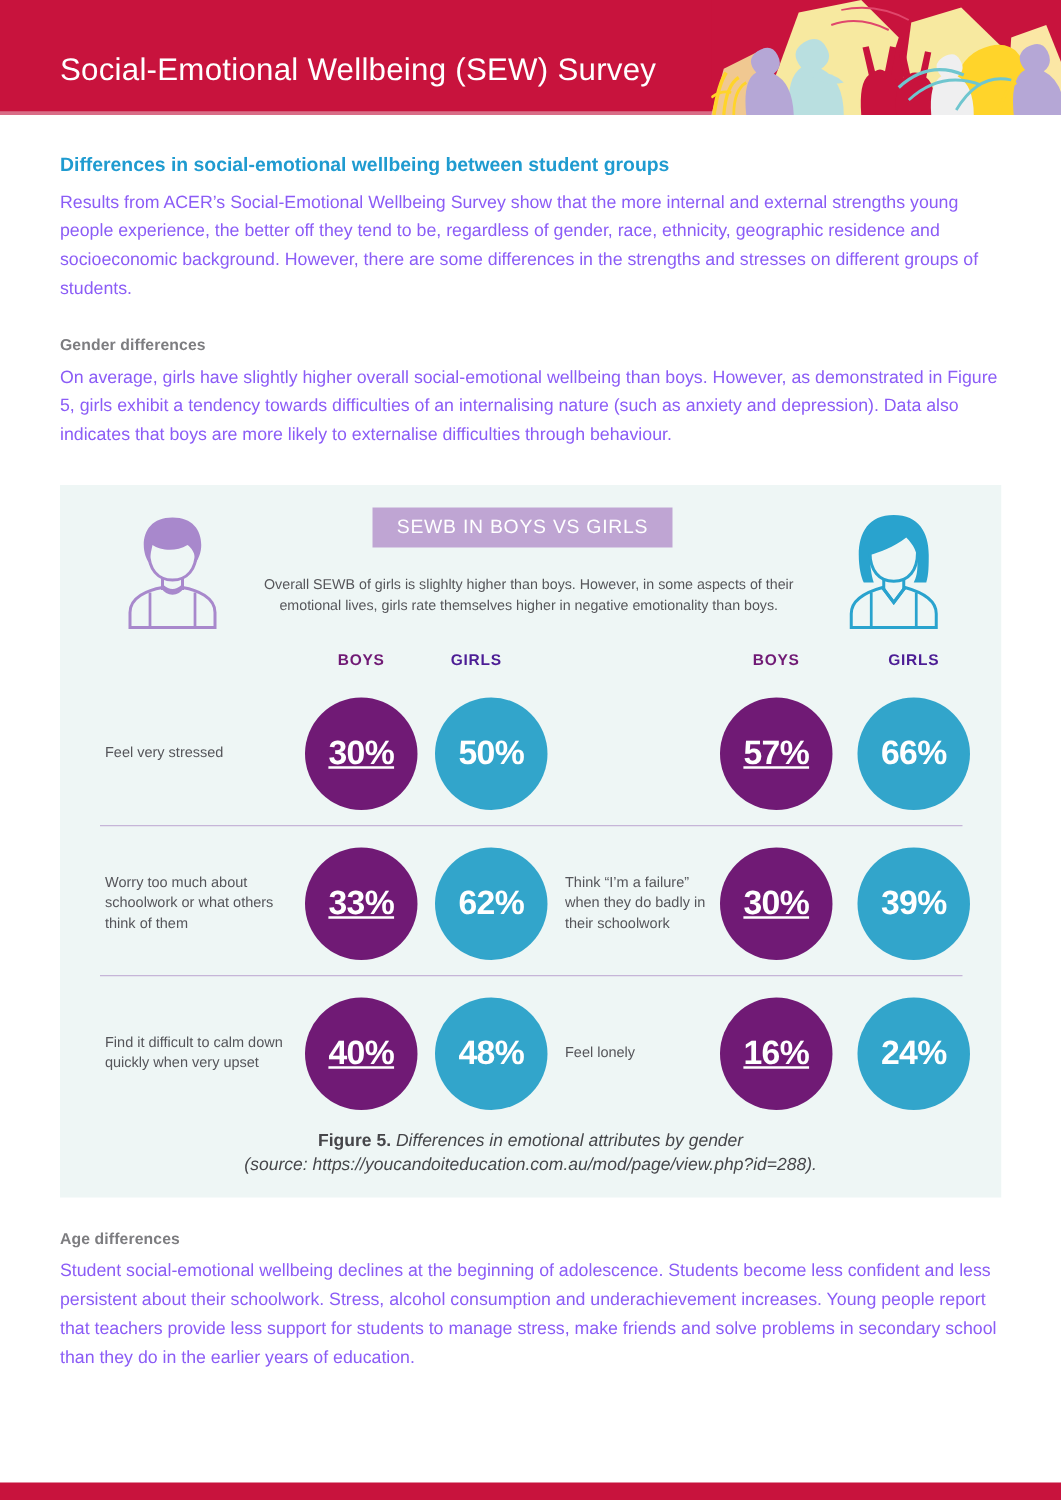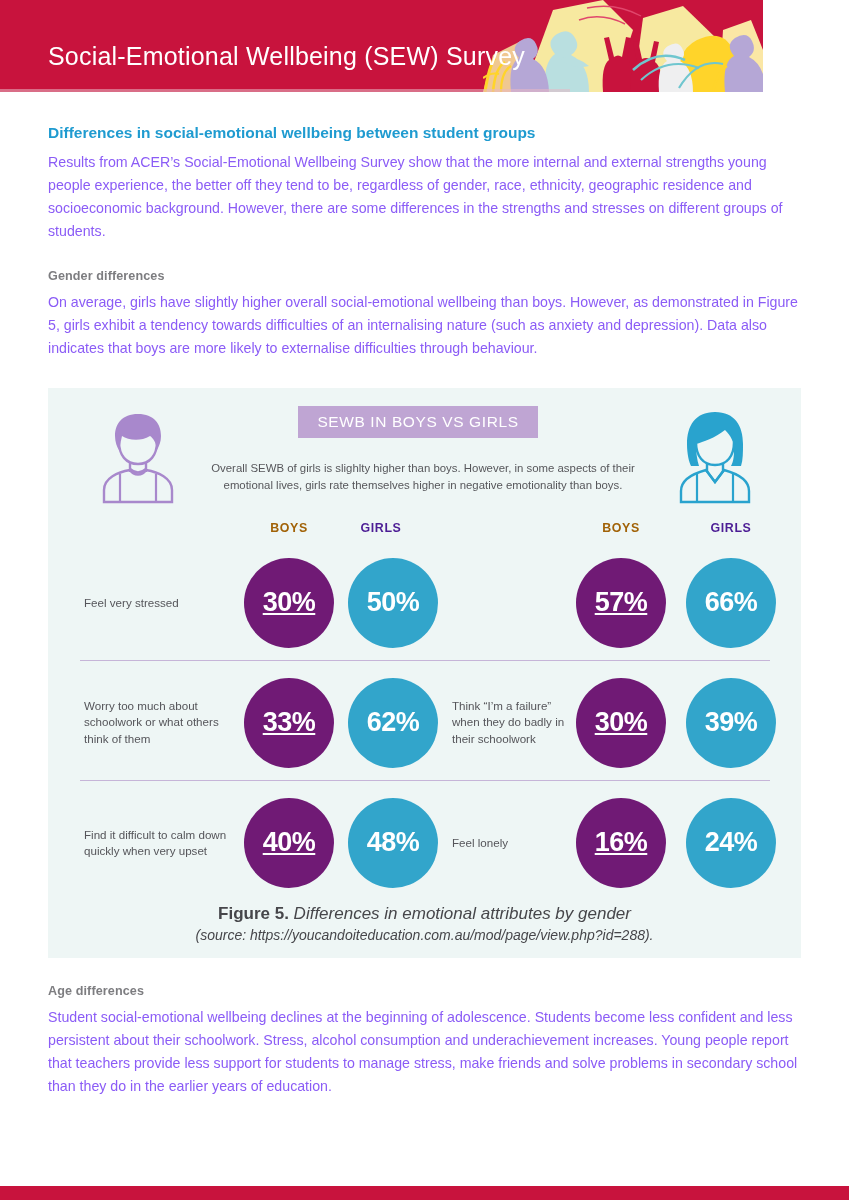--- a/index.html
+++ b/index.html
@@ -12,21 +12,21 @@
     background: #ffffff;
     font-family: "Liberation Sans", sans-serif;
     color: #4a4a4a;
     overflow: hidden;
     position: relative;
   }
 
   
   .header {
     position: relative;
-    width: 763px;
+    width: 849px;
     height: 92px;
     background: #c8133d;
     overflow: hidden;
   }
   .header-title {
     position: absolute;
     left: 48px;
     top: 44px;
     color: #ffffff;
     font-size: 25px;
@@ -127,21 +127,21 @@
   }
 
   
   .col-head {
     position: absolute;
     top: 133px;
     font-size: 12.4px;
     font-weight: bold;
     letter-spacing: 0.6px;
   }
-  .col-head.boys { color: #a16207; }
+  .col-head.boys { color: #701a75; }
   .col-head.girls { color: #4c1d95; }
   .ch-b1 { left: 196px; width: 90px; text-align: center; }
   .ch-g1 { left: 288px; width: 90px; text-align: center; }
   .ch-b2 { left: 528px; width: 90px; text-align: center; }
   .ch-g2 { left: 638px; width: 90px; text-align: center; }
 
   
   .row {
     position: absolute;
     left: 0;
@@ -194,21 +194,21 @@
   .bg2 { left: 638px; }
 
   .fig-caption {
     position: absolute;
     left: 0;
     top: 516px;
     width: 753px;
     text-align: center;
   }
   .fig-caption .line1 {
-    font-size: 17px;
+    font-size: 14px;
     font-style: italic;
     color: #46464a;
   }
   .fig-caption .line1 b { font-style: normal; font-weight: bold; }
   .fig-caption .line2 {
     font-size: 14px;
     font-style: italic;
     color: #46464a;
     margin-top: 3px;
   }

